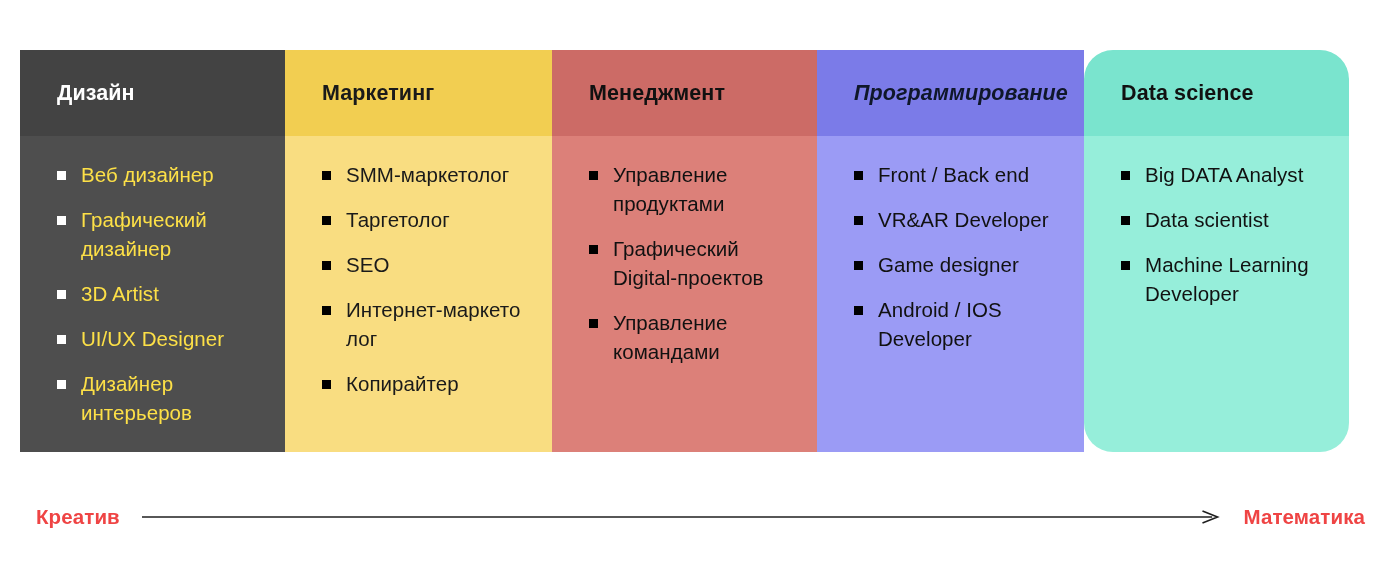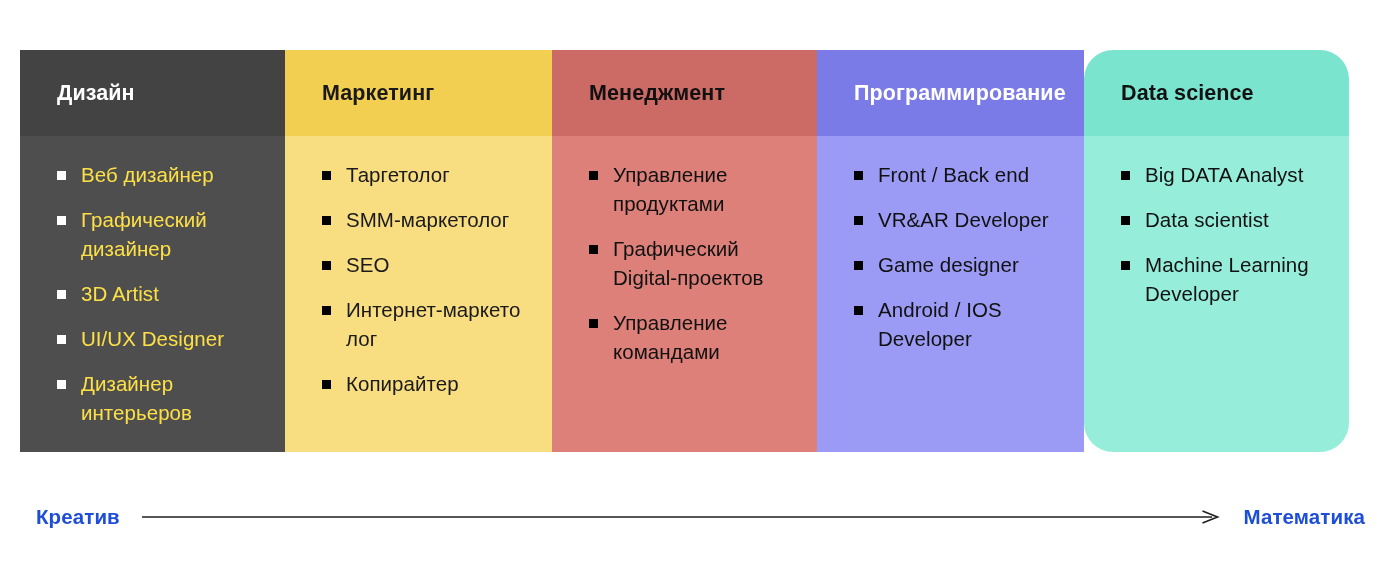--- a/index.html
+++ b/index.html
@@ -111,21 +111,21 @@
   .c-yellow .bullet { background: #000000; }
 
   .c-red    .col-head { background: #cc6b66; }
   .c-red    .col-body { background: #dc8079; }
   .c-red    .col-head-title { color: #111111; }
   .c-red    .item { color: #111111; }
   .c-red    .bullet { background: #000000; }
 
   .c-purple .col-head { background: #7b7be8; }
   .c-purple .col-body { background: #9b9bf5; }
-  .c-purple .col-head-title { color: #ffffff; }
+  .c-purple .col-head-title { color: #0f172a; font-style: italic; }
   .c-purple .item { color: #111111; }
   .c-purple .bullet { background: #000000; }
 
   .c-teal   .col-head { background: #7ae4ce; }
   .c-teal   .col-body { background: #96eeda; }
   .c-teal   .col-head-title { color: #111111; }
   .c-teal   .item { color: #111111; }
   .c-teal   .bullet { background: #000000; }
 
   
@@ -136,21 +136,21 @@
     width: 1329px;
     height: 34px;
     display: flex;
     flex-direction: row;
     align-items: center;
   }
 
   .axis-label {
     font-size: 20.5px;
     font-weight: bold;
-    color: #1d4ed8;
+    color: #ef4444;
     white-space: nowrap;
     letter-spacing: 0.1px;
   }
 
   .axis-label-left  { margin-right: 22px; }
   .axis-label-right { margin-left: 24px; }
 
   .axis-arrow {
     flex: 1 1 auto;
     height: 20px;
@@ -182,22 +182,22 @@
             <li class="item"><span class="bullet"></span><span>Дизайнер интерьеров</span></li>
           </ul>
         </div>
       </div>
       <div class="column col-1 c-yellow">
         <div class="col-head">
           <span class="col-head-title">Маркетинг</span>
         </div>
         <div class="col-body">
           <ul class="item-list">
+            <li class="item"><span class="bullet"></span><span>SMM-маркетолог</span></li>
             <li class="item"><span class="bullet"></span><span>Таргетолог</span></li>
-            <li class="item"><span class="bullet"></span><span>SMM-маркетолог</span></li>
             <li class="item"><span class="bullet"></span><span>SEO</span></li>
             <li class="item"><span class="bullet"></span><span>Интернет-маркето лог</span></li>
             <li class="item"><span class="bullet"></span><span>Копирайтер</span></li>
           </ul>
         </div>
       </div>
       <div class="column col-2 c-red">
         <div class="col-head">
           <span class="col-head-title">Менеджмент</span>
         </div>

